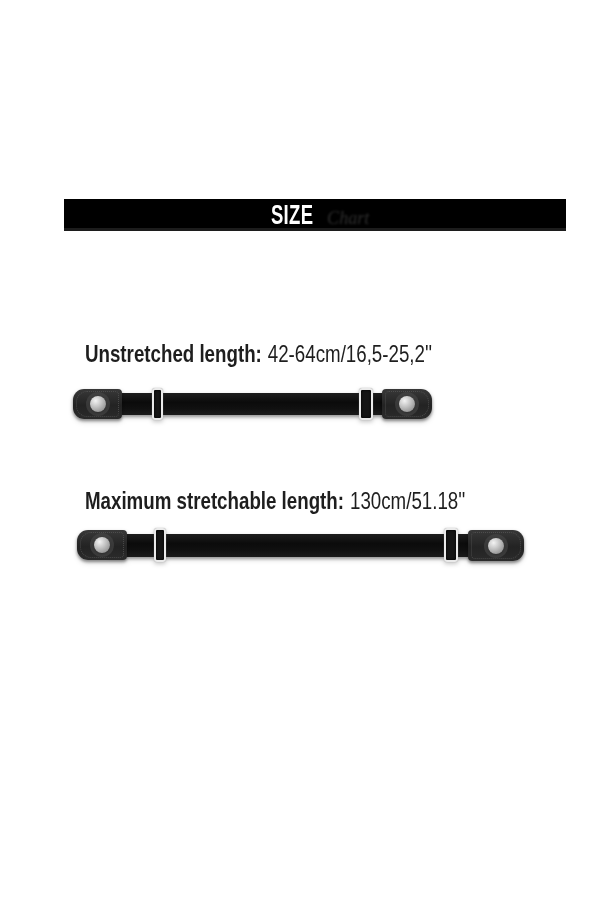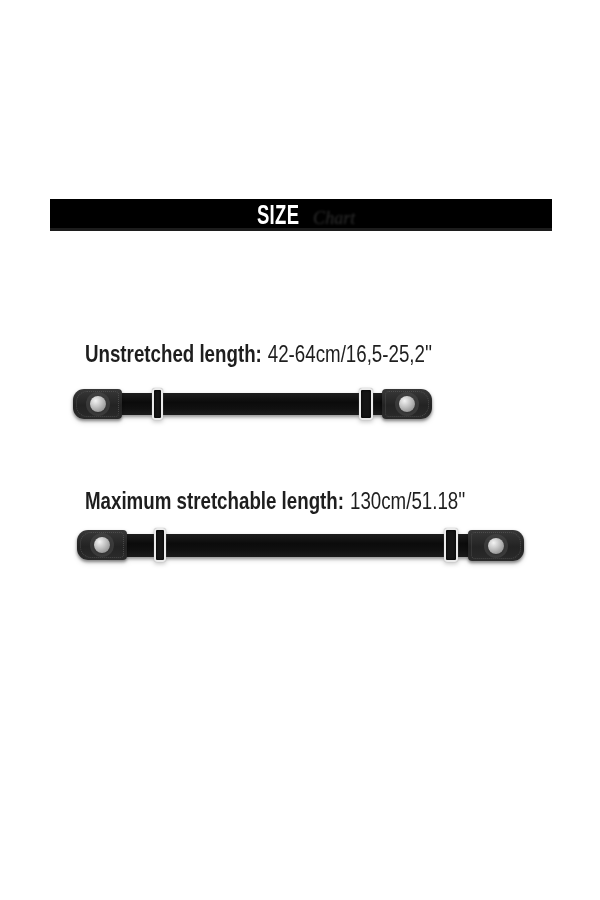--- a/index.html
+++ b/index.html
@@ -11,21 +11,21 @@
   }
   .canvas {
     position: relative;
     width: 600px; height: 900px;
     background: var(--page-bg, #ffffff);
   }
 
   
   .banner {
     position: absolute;
-    left: 50px; top: 199px;
+    left: 64px; top: 199px;
     width: 502px; height: 32px;
     background: var(--banner-bg, #000);
     box-shadow: inset 0 -3px 0 #1c1c1c;
     display: flex;
     align-items: center;
     justify-content: center;
   }
   .banner-title {
     display: inline-block;
     color: var(--banner-text, #fff);

